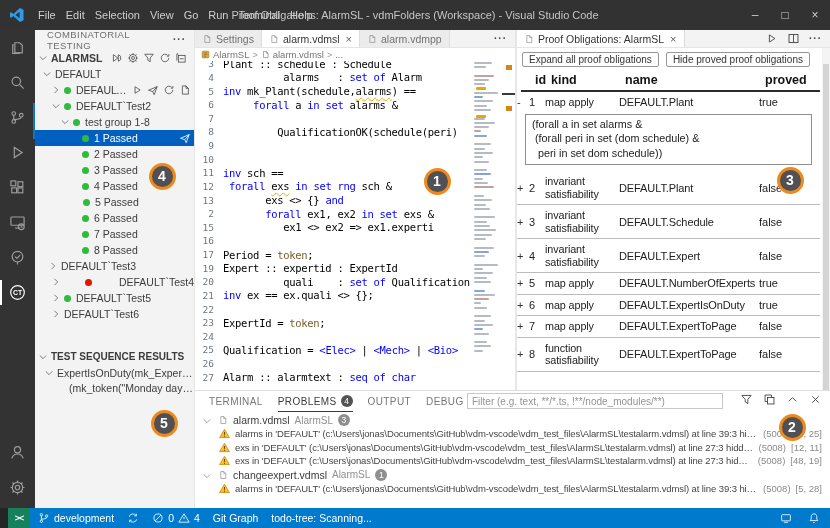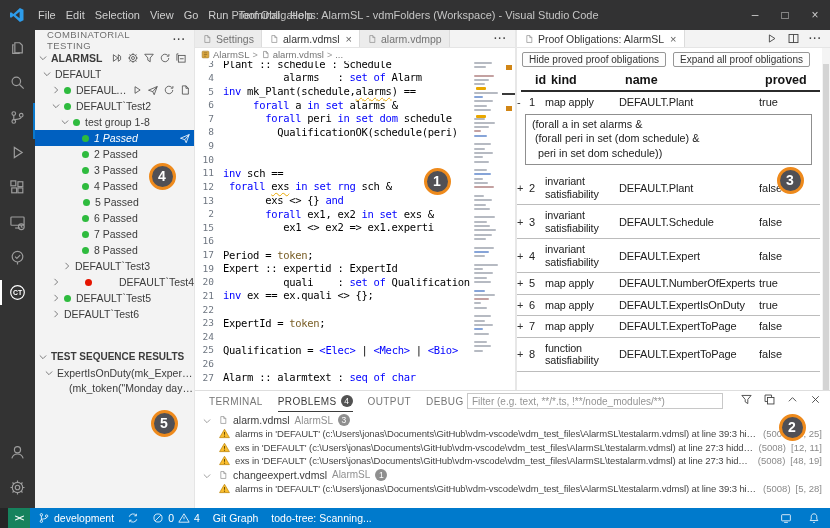--- a/index.html
+++ b/index.html
@@ -29,21 +29,21 @@
   .ico svg { width:100%; height:100%; display:block; }
 
   
   .sidebar { position:absolute; left:35px; top:30px; width:160px; height:478px; background:#f3f3f3; border-right:1px solid #e5e5e5; overflow:hidden; }
   .sb-header { height:19px; display:flex; align-items:center; padding:0 8px 0 12px; color:#6f6f6f; font-size:9.5px; letter-spacing:.4px; }
   .sb-header .spacer { flex:1; }
   .more-dots { color:#424242; font-weight:bold; letter-spacing:1px; font-size:10px; }
   .sb-section { height:17px; display:flex; align-items:center; padding-left:2px; font-weight:bold; color:#3b3b3b; font-size:10.5px; }
   .sb-section .tacts { margin-left:auto; margin-right:4px; }
   .trow { height:16px; display:flex; align-items:center; color:#3c3c3c; font-size:10.5px; white-space:nowrap; }
-  .trow.sel { background:#0060c0; color:#ffffff;font-style:italic; }
+  .trow.sel { background:#0060c0; color:#ffffff; }
   .chev { width:14px; height:12px; color:#646465; flex:none; }
   .chev.blank { visibility:hidden; }
   .chev svg { width:12px; height:12px; }
   .dot { width:7px; height:7px; border-radius:50%; flex:none; margin-right:5px; }
   .dot.green { background:#2ebb3e; }
   .dot.red { background:#e51400; }
   .tlabel { overflow:hidden; text-overflow:ellipsis; }
   .tacts { display:flex; gap:4px; margin-left:auto; padding-right:3px; color:#4d4d4d; }
   .tact { width:12px; height:12px; }
   .sel .tacts { color:#ffffff; }
@@ -401,21 +401,21 @@
         <div class="trow" style="padding-left: 33px;">
           <span class="chev ico blank"></span>
           <span class="dot green"></span>
           <span class="tlabel">7 Passed</span>
         </div>
         <div class="trow" style="padding-left: 33px;">
           <span class="chev ico blank"></span>
           <span class="dot green"></span>
           <span class="tlabel">8 Passed</span>
         </div>
-        <div class="trow" style="padding-left: 26px;">
+        <div class="trow" style="padding-left: 12px;">
           <span class="chev ico">
             <svg viewBox="0 0 16 16" fill="none" stroke="currentColor" stroke-width="1.1">
               <path d="M6 3.8L10.2 8 6 12.2"></path>
             </svg>
           </span>
           <span class="tlabel">DEFAULT`Test3</span>
         </div>
         <div class="trow" style="padding-left: 15px; justify-content: space-between;">
           <span class="chev ico">
             <svg viewBox="0 0 16 16" fill="none" stroke="currentColor" stroke-width="1.1">
@@ -536,21 +536,20 @@
         <div class="cline">
           <span class="lnum">5</span>
           <span class="ltext"><span class="c-k">inv</span><span> mk_Plant(schedule,</span><span class="c-w">alarms</span><span>) ==</span></span>
         </div>
         <div class="cline">
           <span class="lnum">6</span>
           <span class="ltext"><span>     </span><span class="c-k">forall</span><span> a </span><span class="c-k">in set</span><span> alarms &amp;</span></span>
         </div>
         <div class="cline">
           <span class="lnum">7</span>
-          <span class="ltext"><span>       </span><span class="c-k">forall</span><span> peri </span><span class="c-k">in set dom</span><span> schedule</span></span>
         </div>
         <div class="cline">
           <span class="lnum">8</span>
           <span class="ltext"><span>         QualificationOK(schedule(peri)</span></span>
         </div>
         <div class="cline">
           <span class="lnum">9</span>
           <span class="ltext"></span>
         </div>
         <div class="cline">
@@ -714,22 +713,22 @@
             <svg viewBox="0 0 16 16" fill="none" stroke="currentColor" stroke-width="1.1">
               <rect x="2.5" y="3" width="11" height="10"></rect>
               <path d="M8 3v10"></path>
             </svg>
           </span>
         <span class="more-dots">···</span>
       </span>
     </div>
     <div class="po-body">
       <div class="po-buttons">
+        <button class="po-btn">Expand all proof obligations</button>
         <button class="po-btn">Hide proved proof obligations</button>
-        <button class="po-btn">Expand all proof obligations</button>
       </div>
       <div class="po-grid po-head" id="po-head">
           <span></span>
           <span>id</span>
           <span>kind</span>
           <span>name</span>
           <span>proved</span>
         </div>
       <div id="po-rows">
           <div class="po-grid porow noborder">

